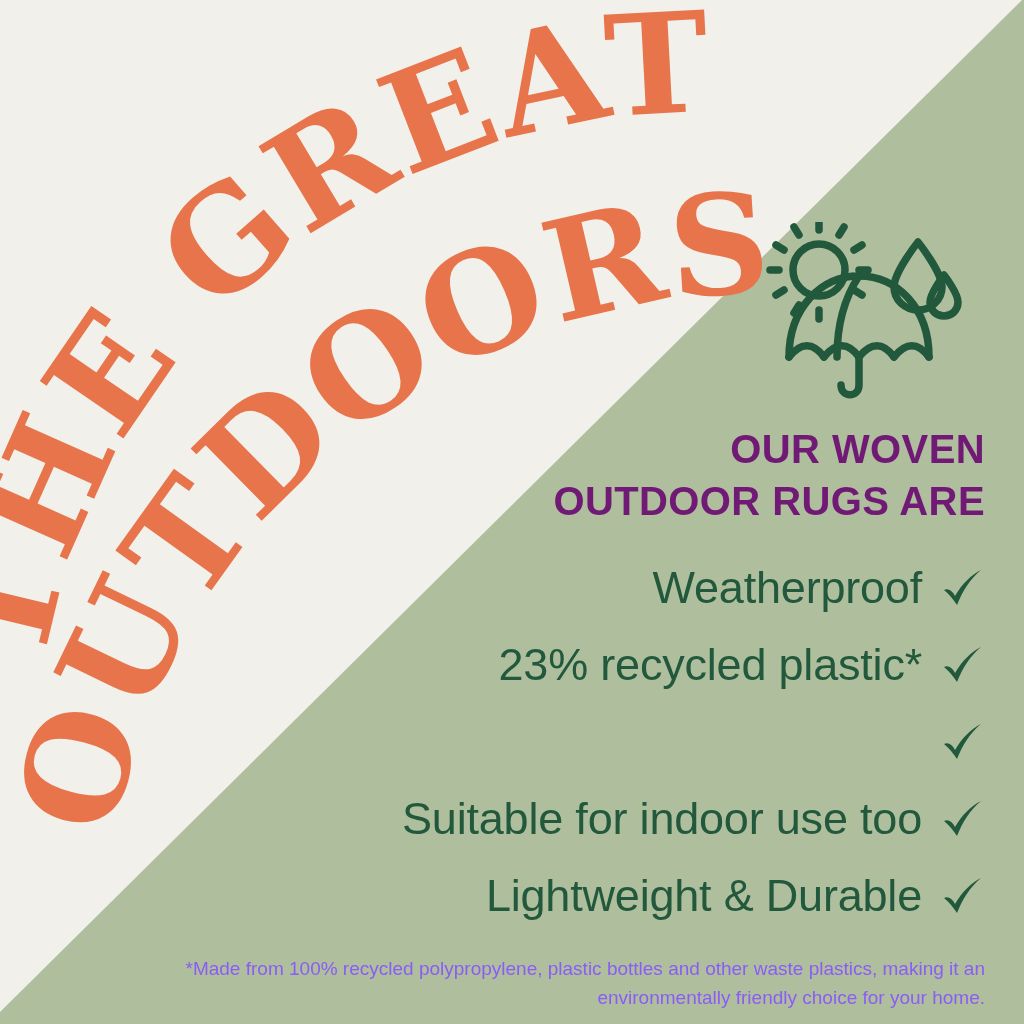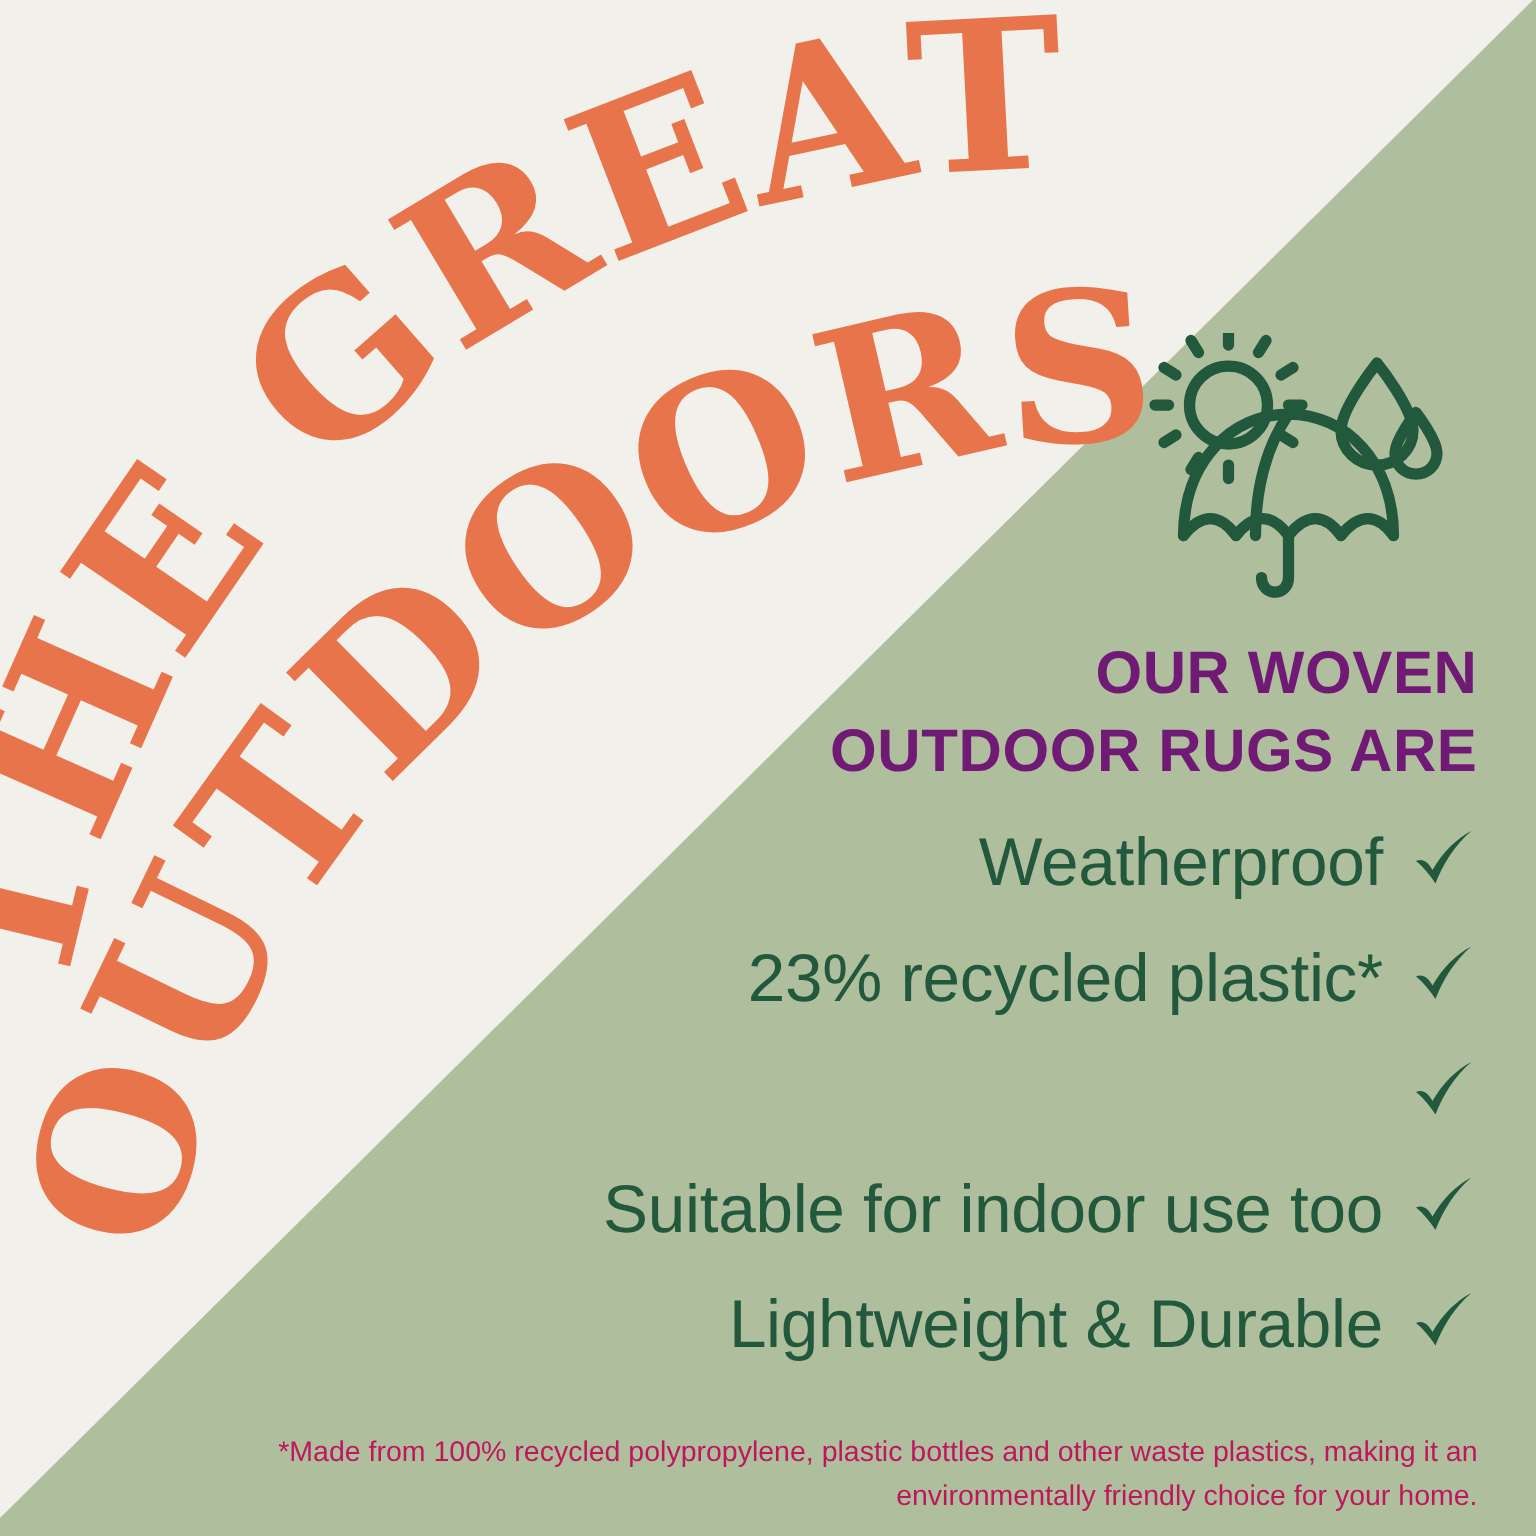--- a/index.html
+++ b/index.html
@@ -57,20 +57,21 @@
     color:#701a75;
     text-transform:uppercase;
   }
 
   #feature-list {
     margin-top:22px;
     list-style:none;
   }
   .feature-row {
     display:flex;
+    align-items:center;
     justify-content:flex-end;
     gap:17px;
     height:77px;
   }
   .feature-label {
     font-size:45px;
     font-weight:300;
     color:#22583C;
     white-space:nowrap;
     letter-spacing:-0.2px;
@@ -83,21 +84,21 @@
 
   #footnote {
     position:absolute;
     right:39px;
     top:955px;
     width:840px;
     text-align:right;
     font-size:19px;
     font-weight:400;
     line-height:1.50;
-    color:#be185d;
+    color:#8b5cf6;
   }
 </style>
 </head>
 <body>
 
 <div id="poster">
 
   <div id="sage-panel"></div>
 
   <svg id="headline" viewBox="0 0 1024 1024">

